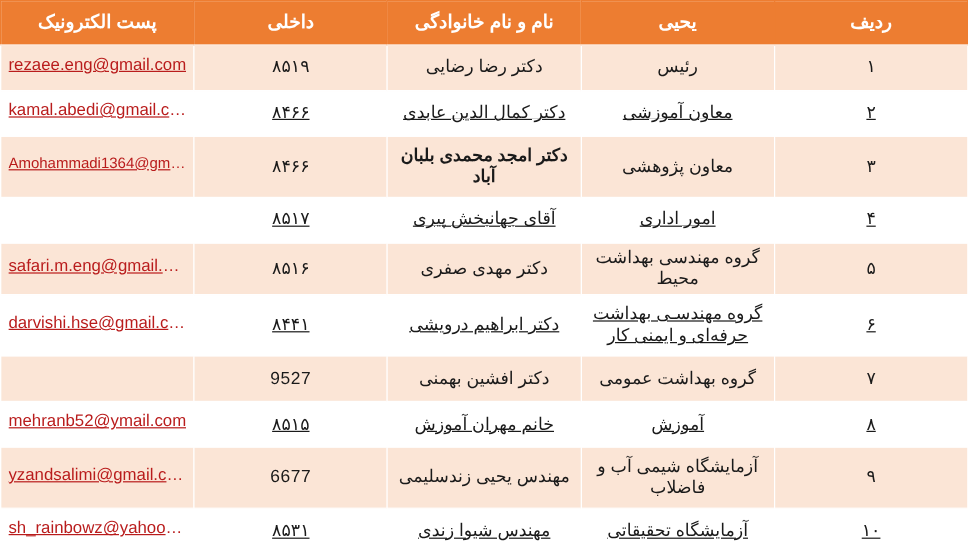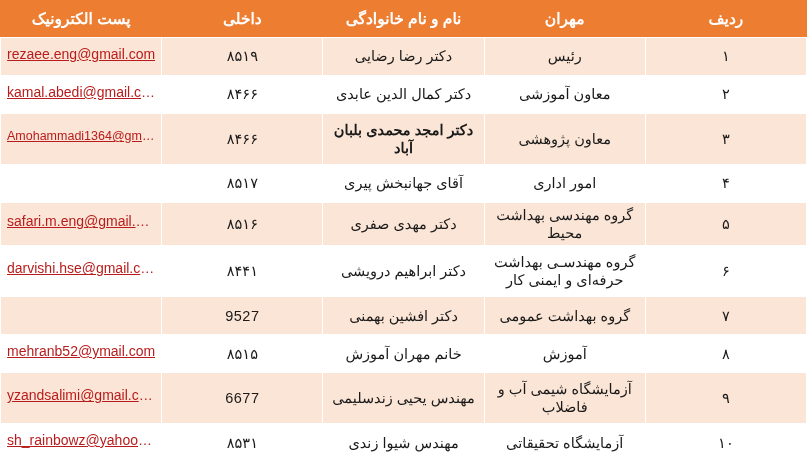--- a/index.html
+++ b/index.html
@@ -42,20 +42,21 @@
     font-size: 15.5px;
     height: 30px;
     border: 1px solid #ED7D31;
     border-bottom: 1px solid #ffffff;
   }
   table.contacts tbody tr.row-odd td {
     background: #FBE5D6;
   }
   table.contacts tbody tr.row-even td {
     background: #ffffff;
+    text-decoration: underline;
   }
   td.col-row {
     width: 58px;
   }
   td.col-unit {
     width: 228px;
   }
   td.col-name {
     width: 204px;
   }
@@ -89,21 +90,21 @@
   tr.normal td { height: 31px; }
 </style>
 </head>
 <body>
 
 <div class="table-wrap">
   <table class="contacts">
     <thead>
       <tr>
         <th>ردیف</th>
-        <th>مهران</th>
+        <th>یحیی</th>
         <th>نام و نام خانوادگی</th>
         <th>داخلی</th>
         <th>پست الکترونیک</th>
       </tr>
     </thead>
     <tbody id="table-body">
         <tr class="row-odd normal">
           <td class="col-row">۱</td>
           <td class="col-unit">رئیس</td>
           <td class="col-name"><span>دکتر رضا رضایی</span></td>

